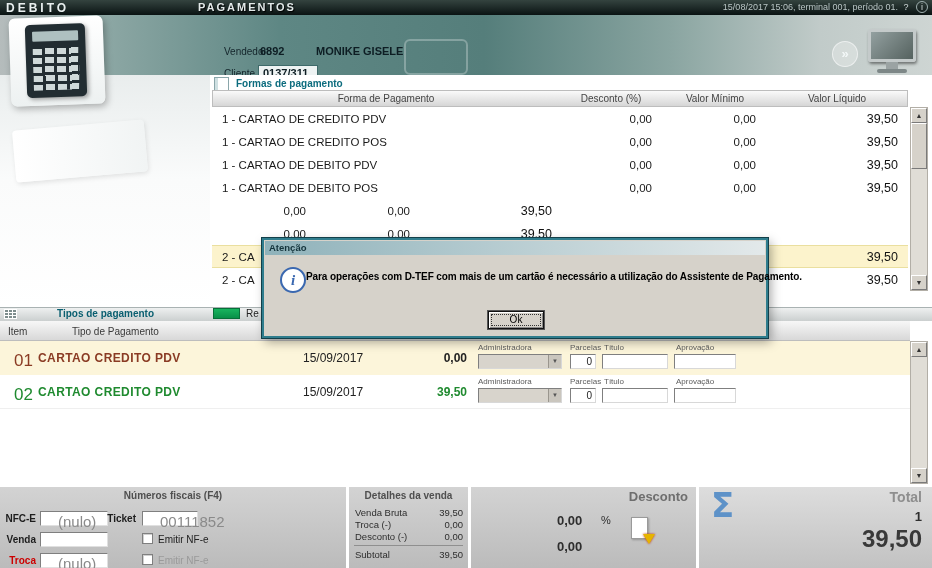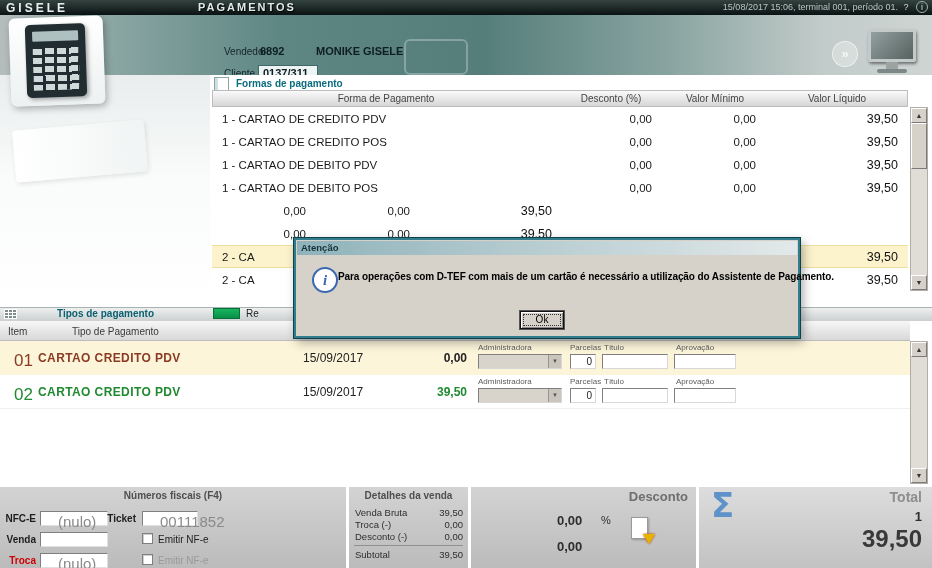--- a/index.html
+++ b/index.html
@@ -139,37 +139,37 @@
     border-left:6px solid transparent; border-right:6px solid transparent; border-top:10px solid #e6b400;
     filter:drop-shadow(0 0 1px #c03000); }
 
   #t-sigma { position:absolute; left:12px; top:-2px; font-size:34px; font-weight:bold; color:#5e92c8; font-family:"DejaVu Sans",sans-serif; }
   #t-title { position:absolute; right:10px; top:2px; font-size:14px; font-weight:bold; color:#8e8e8e; }
   #t-count { position:absolute; right:10px; top:22px; font-size:13px; font-weight:bold; color:#2e2e2e; }
   #t-val   { position:absolute; right:10px; top:38px; font-size:24px; font-weight:bold; color:#393939; }
 
   
   #dialog { position:absolute; left:262px; top:238px; width:506px; height:100px; background:#d6d2ca;
-    border:2px solid #2f7d8d; outline:1px solid #123f49; box-shadow:3px 4px 10px rgba(0,0,0,.35); z-index:90;margin-left:32px; }
+    border:2px solid #2f7d8d; outline:1px solid #123f49; box-shadow:3px 4px 10px rgba(0,0,0,.35); z-index:90; }
   #dlg-title { position:absolute; left:1px; top:1px; right:1px; height:14px;
     background:linear-gradient(90deg,#8fb2ba,#e3e9ea); font-size:9.5px; font-weight:bold; color:#13333b; padding:1px 0 0 4px; }
   #dlg-icon { position:absolute; left:16px; top:27px; width:26px; height:26px; border-radius:50%; background:#fff;
     border:2px solid #3a68b0; color:#3a68b0; font:italic bold 15px "Liberation Serif", serif; text-align:center; line-height:23px; }
   #dlg-msg { position:absolute; left:42px; top:31px; width:458px; text-align:center;
     font-size:10px; font-weight:bold; color:#000; white-space:nowrap; letter-spacing:-0.1px; }
-  #dlg-ok { position:absolute; left:224px; top:71px; width:44px; height:18px; background:#d6d2ca;
+  #dlg-ok { position:absolute; left:224px; top:71px; width:56px; height:18px; background:#d6d2ca;
     border:1px solid #111; box-shadow:inset 1px 1px 0 #fff, inset -1px -1px 0 #8a8a8a, 0 0 0 1px #555;
     font-size:10px; color:#000; text-align:center; line-height:16px; }
   #dlg-ok::before { content:""; position:absolute; inset:2px; border:1px dotted #333; }
 </style>
 </head>
 <body>
 
 <div id="titlebar">
-  <span id="logo">GISELE</span>
+  <span id="logo">DEBITO</span>
   <span id="tb-title">PAGAMENTOS</span>
   <span id="tb-status">15/08/2017 15:06, terminal 001, período 01.</span>
   <span id="tb-help" class="tb-ico">?</span>
   <span id="tb-info" class="tb-ico">i</span>
 </div>
 
 <div id="header">
   <div id="ghost-rect"></div>
   <div id="hdr-chevron">»</div>
   <div id="monitor">

